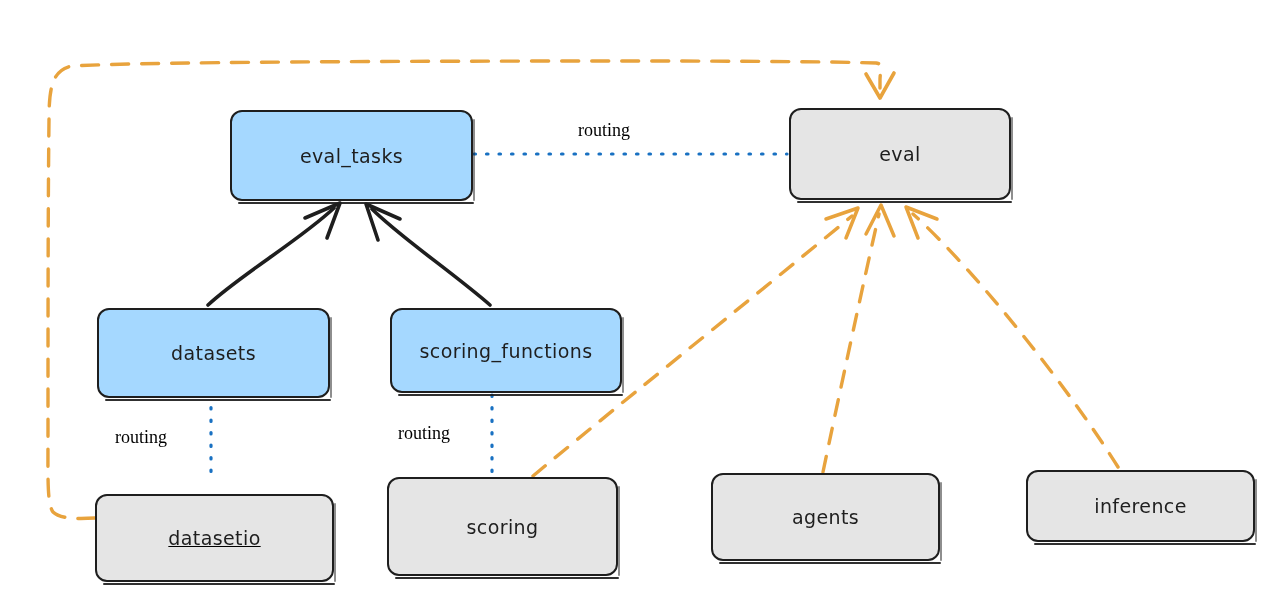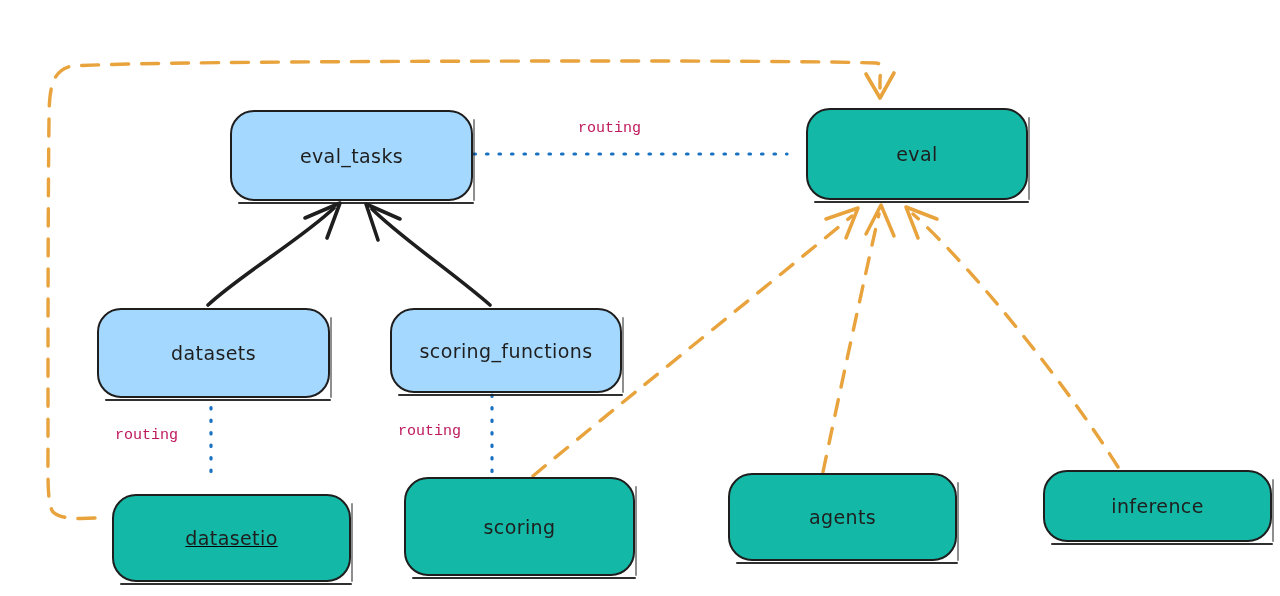--- a/index.html
+++ b/index.html
@@ -21,36 +21,36 @@
     position: absolute;
     left: 0;
     top: 0;
     width: 1280px;
     height: 596px;
   }
   .node {
     position: absolute;
     box-sizing: border-box;
     border: 2.6px solid #1e1e1e;
-    border-radius: 24px;
+    border-radius: 12px;
     display: flex;
     align-items: center;
     justify-content: center;
     z-index: 3;
   }
   .node .node-label {
     font-family: "DejaVu Sans", sans-serif;
     font-size: 19px;
     color: #1e1e1e;
     letter-spacing: 0.4px;
     white-space: nowrap;
     user-select: none;
   }
   .node.blue   { background: #a5d8ff; }
-  .node.green  { background: #14b8a6; margin-left: 17px; }
+  .node.green  { background: #e5e5e5; }
 
   
   .node::after {
     content: "";
     position: absolute;
     left: 6px;
     right: -3px;
     bottom: -5px;
     height: 2.4px;
     background: #1e1e1e;
@@ -64,23 +64,23 @@
     bottom: -2px;
     right: -4px;
     width: 2.4px;
     background: #1e1e1e;
     border-radius: 2px;
     opacity: 0.5;
   }
 
   .edge-label {
     position: absolute;
-    font-family: Liberation Mono, monospace;
-    font-size: 15px;
-    color: #be185d;
+    font-family: Liberation Serif, serif;
+    font-size: 18px;
+    color: #000000;
     white-space: nowrap;
     z-index: 4;
     user-select: none;
   }
 </style>
 </head>
 <body>
 
 <div id="canvas">
 

